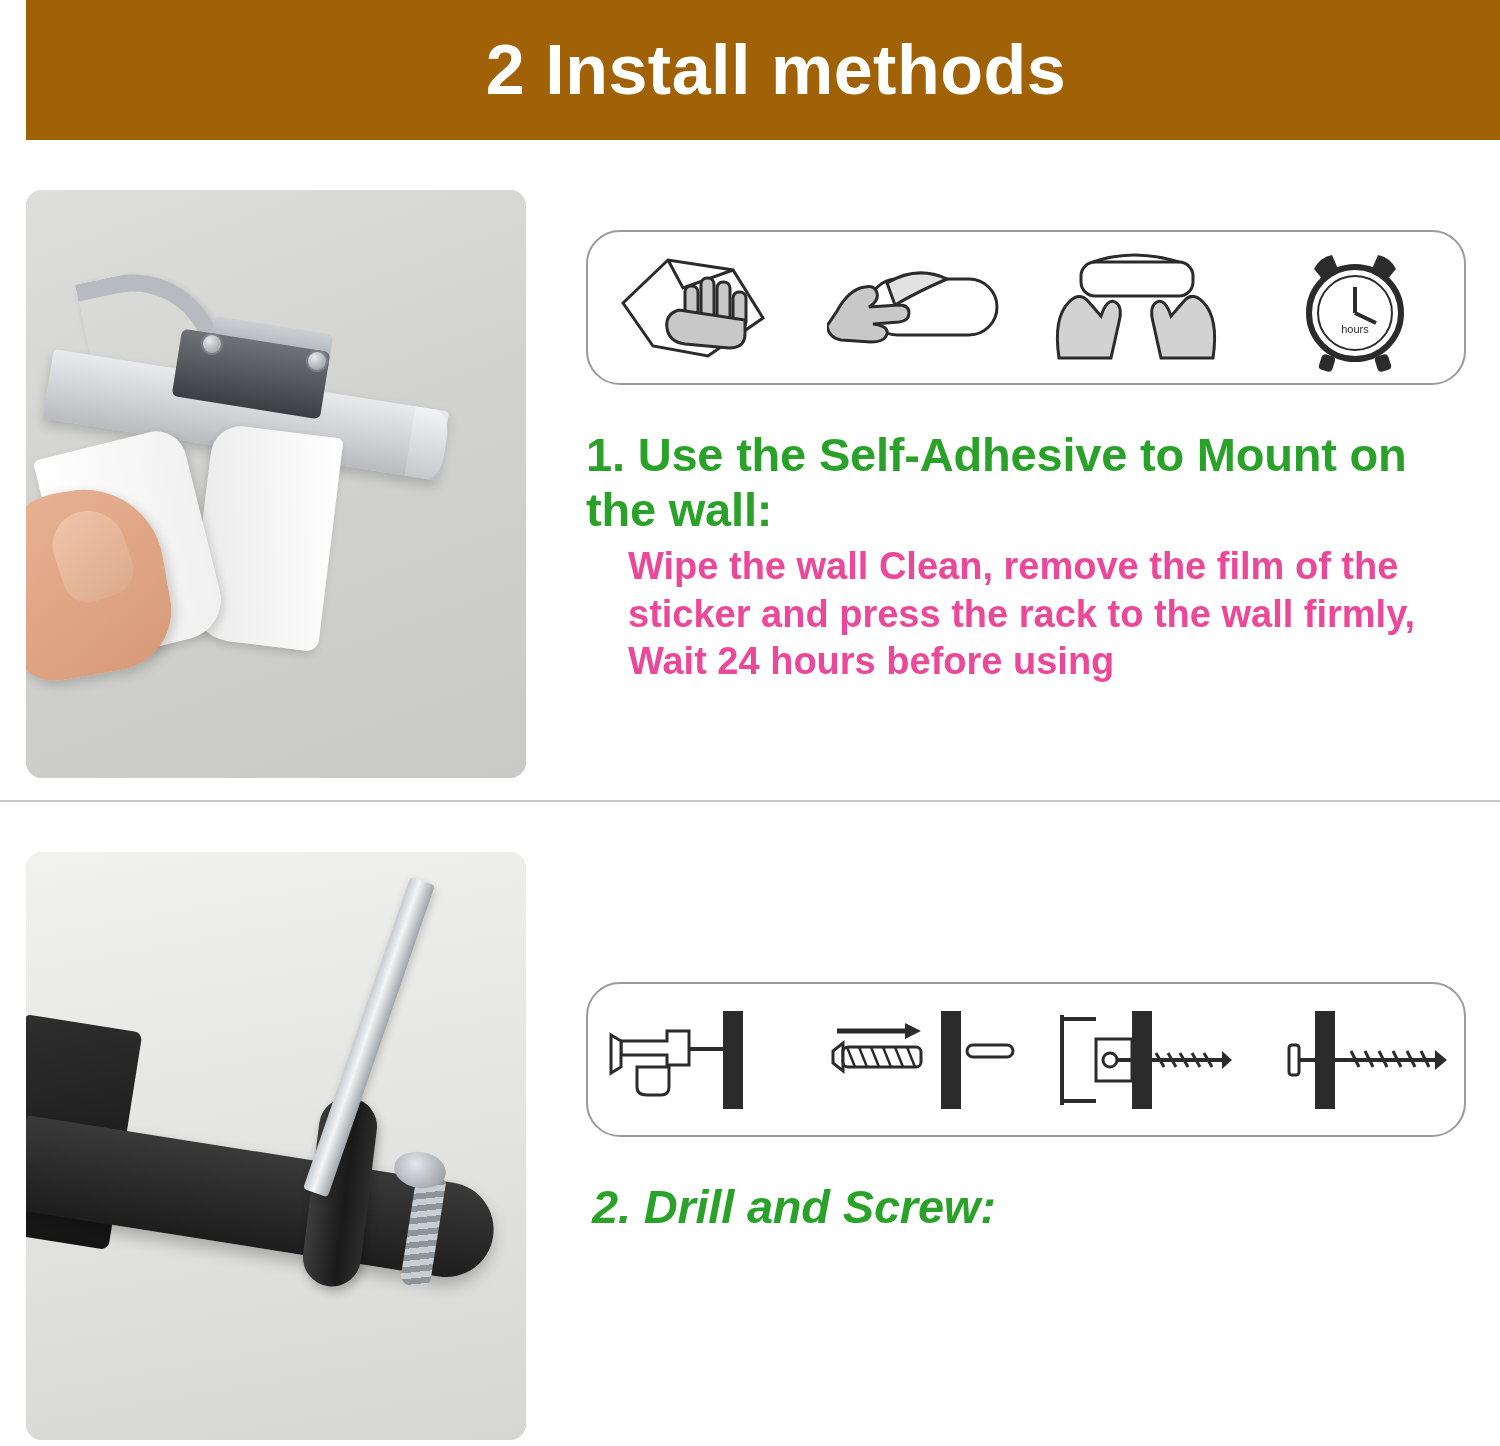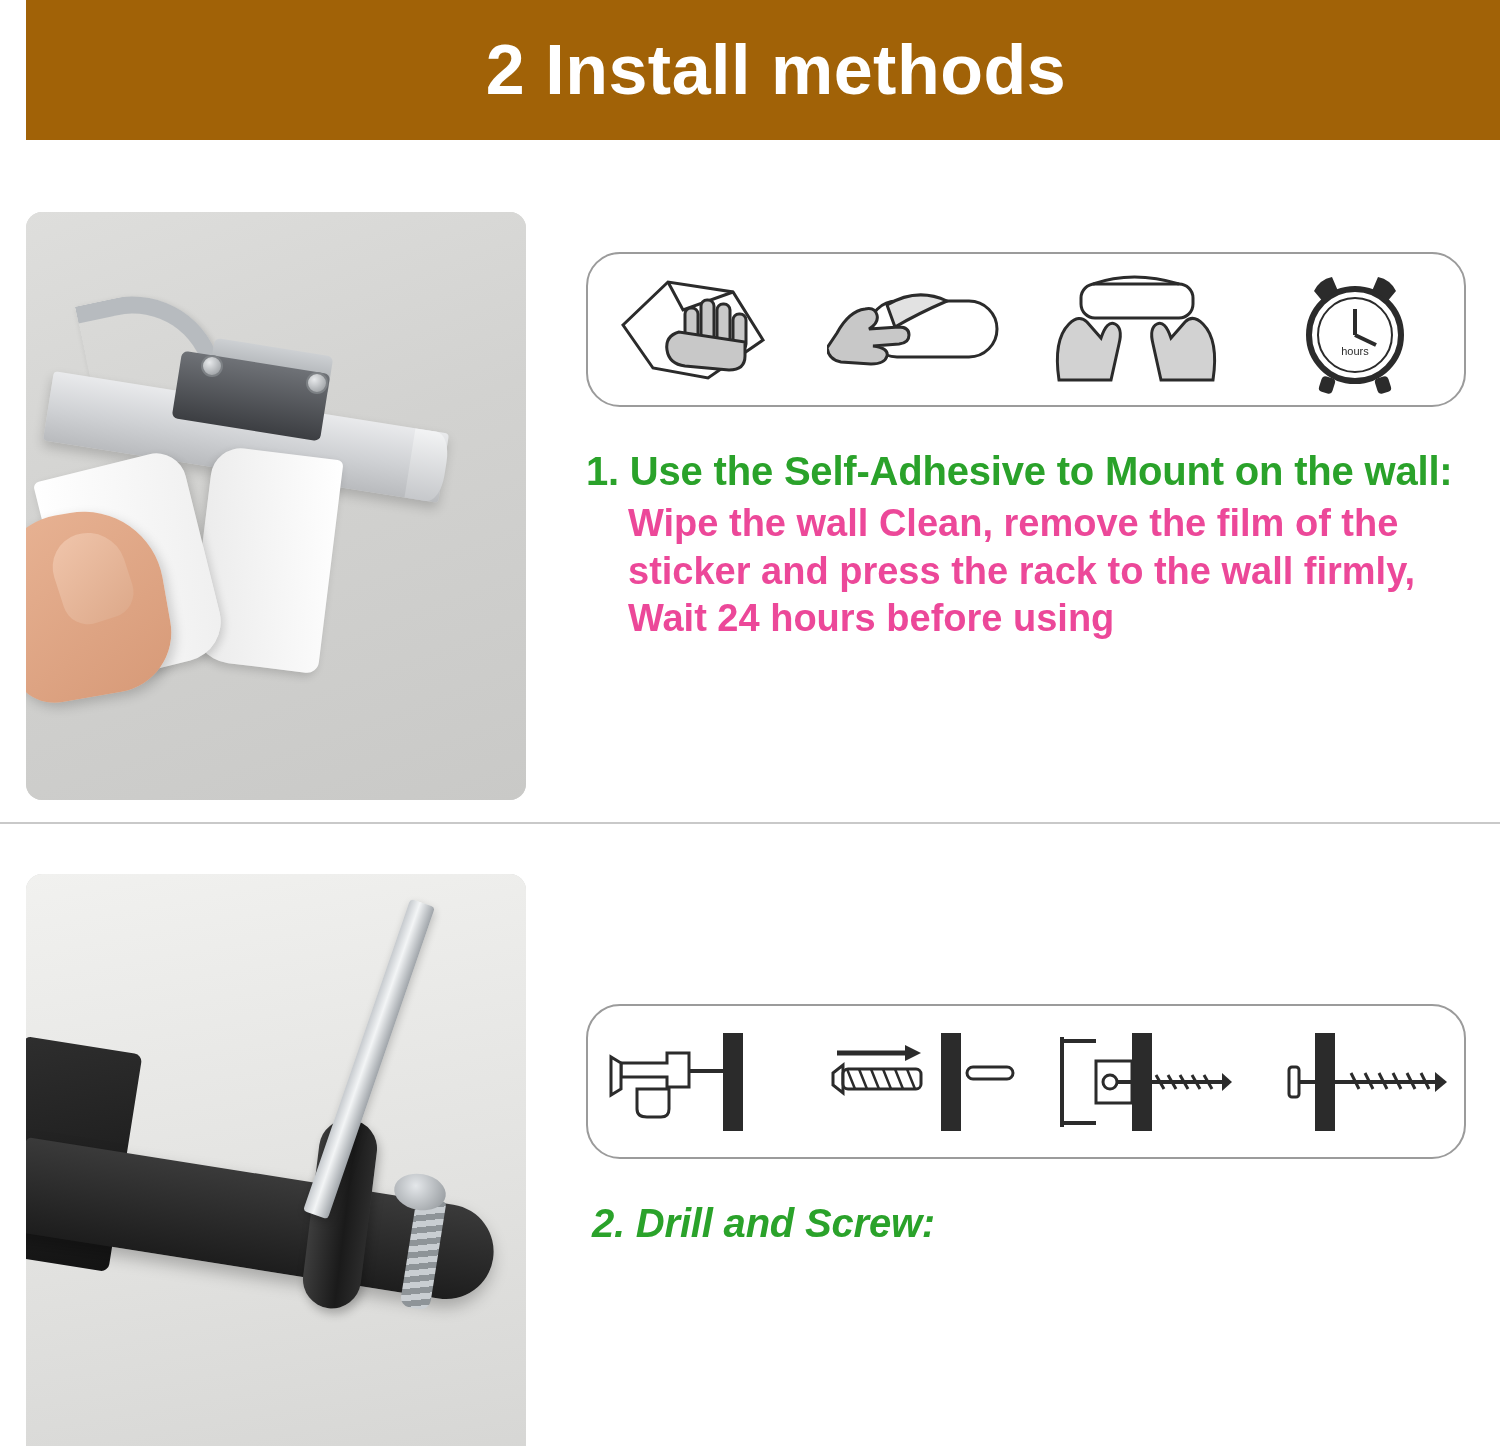--- a/index.html
+++ b/index.html
@@ -35,21 +35,21 @@
     line-height: 1;
     font-family: "Liberation Sans", sans-serif;
   }
 
   
   .section {
     display: flex;
     align-items: flex-start;
     padding: 0;
   }
-  .section-1 { height: 660px; margin-top: 22px; }
+  .section-1 { height: 660px; }
   .section-2 { height: 640px; }
 
   .divider {
     width: 1500px;
     height: 2px;
     background: #c9c9c9;
     margin: 0;
   }
 
   
@@ -239,21 +239,21 @@
     width: 200px;
     height: 130px;
     display: flex;
     align-items: center;
     justify-content: center;
   }
 
   .step-title {
     color: #2aa22a;
     font-weight: bold;
-    font-size: 40px;
+    font-size: 47px;
     margin-top: 42px;
     margin-bottom: 6px;
     font-family: "Liberation Sans", sans-serif;
     letter-spacing: -0.2px;
   }
   .step-body {
     color: #ec4899;
     font-weight: bold;
     font-size: 38px;
     line-height: 1.25;

